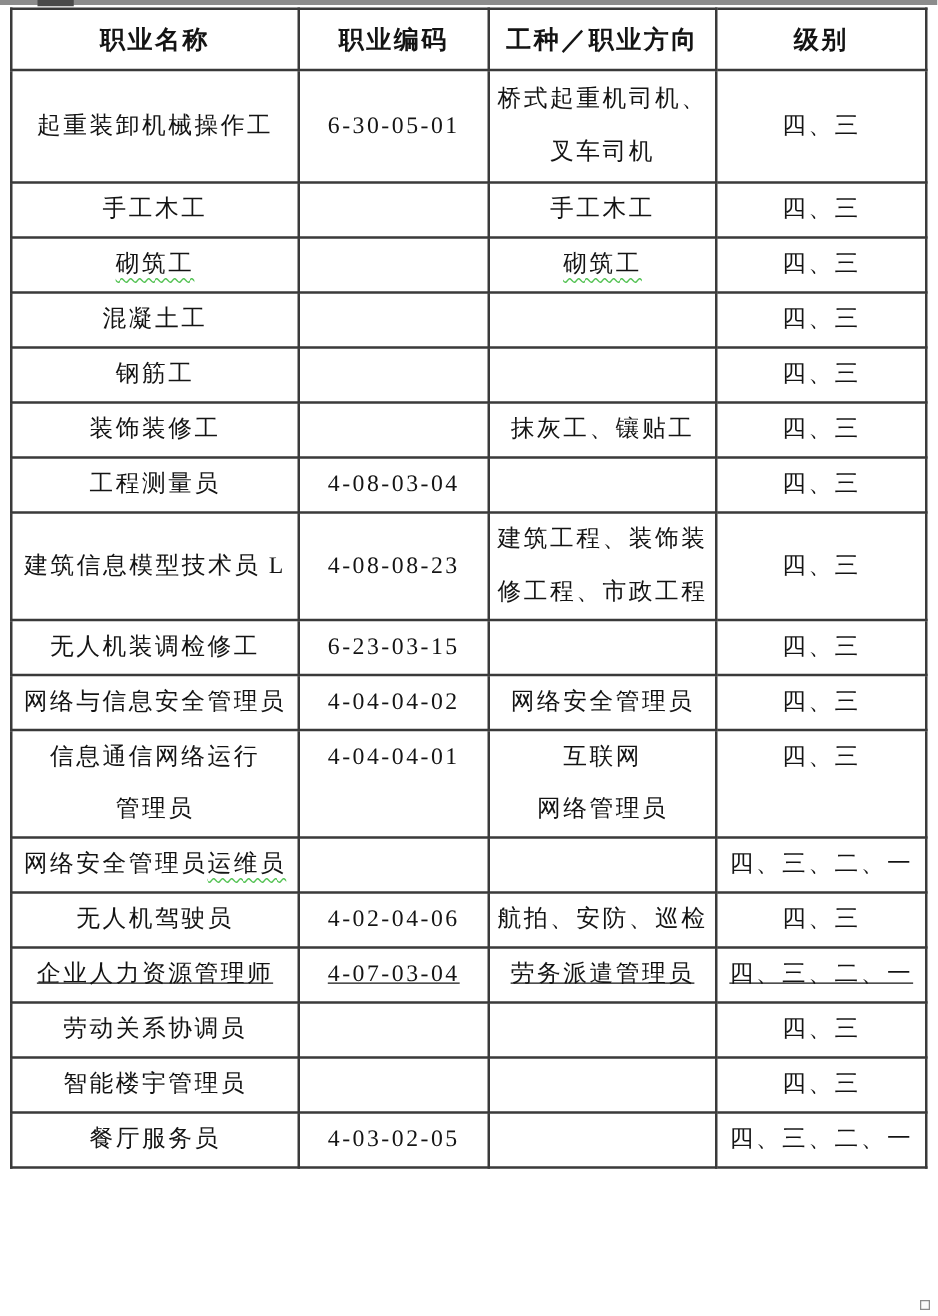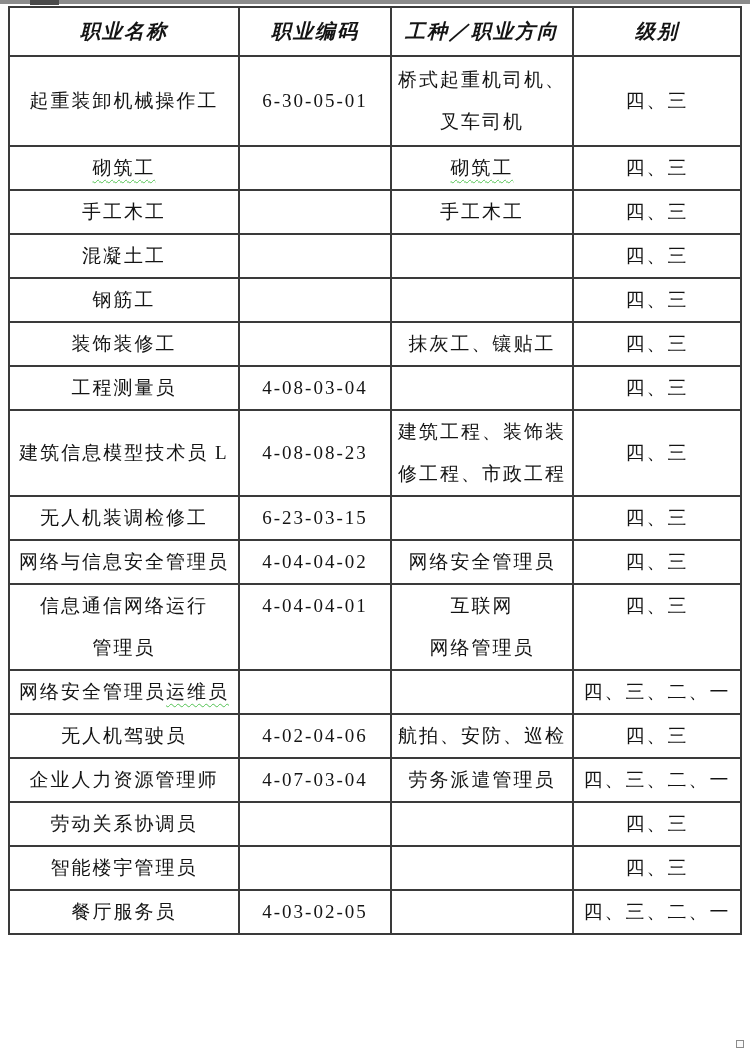--- a/index.html
+++ b/index.html
@@ -44,21 +44,20 @@
     text-align: center;
     vertical-align: middle;
     overflow: hidden;
   }
   .doc-table th {
     font-family: "Liberation Sans", "DejaVu Sans", sans-serif;
     font-weight: bold;
     font-size: 20px;
     letter-spacing: 2px;
     height: 47px;
-    font-style: italic;
   }
   .doc-table td {
     font-size: 19px;
     letter-spacing: 2px;
     line-height: 42px;
     white-space: pre-line;
   }
   .doc-table td.col-code {
     font-size: 19px;
     letter-spacing: 2px;
@@ -116,30 +115,30 @@
       </tr>
   </thead>
   <tbody>
       <tr style="height: 90px;">
         <td class="col-name"><span>起重装卸机械操作工</span></td>
         <td class="col-code"><span>6-30-05-01</span></td>
         <td class="col-direction"><span>桥式起重机司机、
 叉车司机</span></td>
         <td class="col-level"><span>四、三</span></td>
       </tr>
+      <tr style="height: 43px;">
+        <td class="col-name"><span>手工木工</span></td>
+        <td class="col-code"></td>
+        <td class="col-direction"><span>手工木工</span></td>
+        <td class="col-level"><span>四、三</span></td>
+      </tr>
       <tr style="height: 44px;">
         <td class="col-name"><span class="sq">砌筑工</span></td>
         <td class="col-code"></td>
         <td class="col-direction"><span class="sq">砌筑工</span></td>
-        <td class="col-level"><span>四、三</span></td>
-      </tr>
-      <tr style="height: 43px;">
-        <td class="col-name"><span>手工木工</span></td>
-        <td class="col-code"></td>
-        <td class="col-direction"><span>手工木工</span></td>
         <td class="col-level"><span>四、三</span></td>
       </tr>
       <tr style="height: 44px; padding-left: 36px;">
         <td class="col-name"><span>混凝土工</span></td>
         <td class="col-code"></td>
         <td class="col-direction"></td>
         <td class="col-level"><span>四、三</span></td>
       </tr>
       <tr style="height: 44px;">
         <td class="col-name"><span>钢筋工</span></td>
@@ -191,21 +190,21 @@
         <td class="col-code"></td>
         <td class="col-direction"></td>
         <td class="col-level"><span>四、三、二、一</span></td>
       </tr>
       <tr style="height: 43px;">
         <td class="col-name"><span>无人机驾驶员</span></td>
         <td class="col-code"><span>4-02-04-06</span></td>
         <td class="col-direction"><span>航拍、安防、巡检</span></td>
         <td class="col-level"><span>四、三</span></td>
       </tr>
-      <tr style="height: 44px;">
+      <tr style="height: 44px; text-decoration: underline;">
         <td class="col-name"><span>企业人力资源管理师</span></td>
         <td class="col-code"><span>4-07-03-04</span></td>
         <td class="col-direction"><span>劳务派遣管理员</span></td>
         <td class="col-level"><span>四、三、二、一</span></td>
       </tr>
       <tr style="height: 43px;">
         <td class="col-name"><span>劳动关系协调员</span></td>
         <td class="col-code"></td>
         <td class="col-direction"></td>
         <td class="col-level"><span>四、三</span></td>

